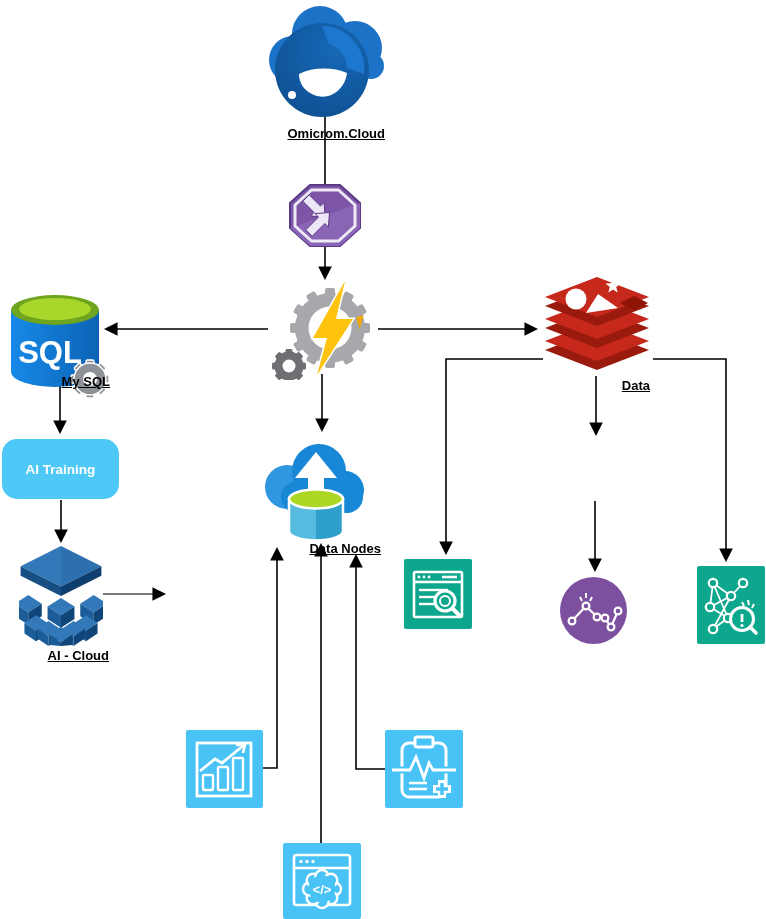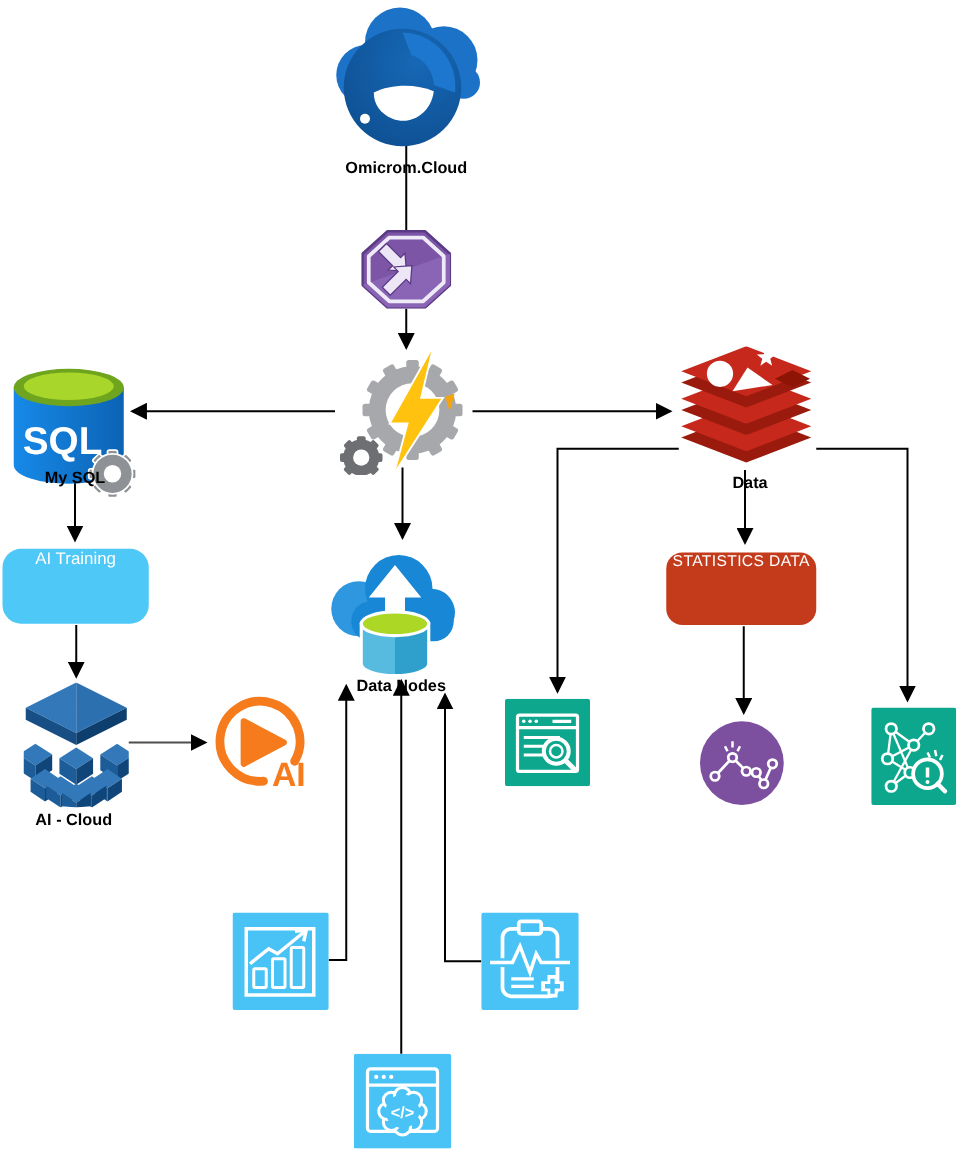--- a/index.html
+++ b/index.html
@@ -1,22 +1,22 @@
 <!DOCTYPE html>
 <html><head>
 <meta charset="utf-8">
 <style>
   html,body{margin:0;padding:0;background:#fff;}
   #canvas{position:relative;width:766px;height:919px;background:#fff;overflow:hidden;
           font-family:"Liberation Sans",sans-serif;}
   #edges{position:absolute;left:0;top:0;pointer-events:none;}
   .node{position:absolute;}
-  .lbl{position:absolute;text-align:center;font-weight:700;font-size:13px;color:#000;line-height:15px;}
-  .box{position:absolute;display:flex;align-items:flex-start;justify-content:center;
-       color:#fff;font-weight:400;}
+  .lbl{position:absolute;text-align:right;font-weight:700;font-size:13px;color:#000;line-height:15px;text-decoration:underline;}
+  .box{position:absolute;display:flex;align-items:center;justify-content:center;
+       color:#fff;font-weight:700;}
   .box.blue{background:#4EC8F7;border-radius:15px;font-size:13.5px;}
   .box.red{background:#C33B1B;border-radius:13px;font-size:12.5px;letter-spacing:.3px;}
   svg{display:block;}
 </style>
 </head>
 <body>
 
 <div id="canvas">
 
   <svg id="edges" width="766" height="919">
@@ -195,50 +195,40 @@
         <polygon points="43,86 55,94 55,104 43,96" fill="#1C5C99"></polygon>
         <polygon points="67,86 55,94 55,104 67,96" fill="#0F4578"></polygon>
         <polygon points="42,84 54,92 42,100 30,92" fill="#3379BA"></polygon>
         <polygon points="30,92 42,100 42,104 30,103" fill="#1C5C99"></polygon>
         <polygon points="54,92 42,100 42,104 54,103" fill="#0F4578"></polygon>
       </g>
     </svg>
   </div>
   <div class="lbl" style="left:9px;top:648px;width:100px">AI - Cloud</div>
 
-  <div class="node" style="left:168px;top:551px;width:84px;height:84px">
-    <svg width="84" height="84" viewBox="0 0 84 84">
-      <path d="M 42.8,73.9 A 32 32 0 1 1 67.7,58" fill="none" stroke="#F57B1C" stroke-width="7" stroke-linecap="round"></path>
-      <polygon points="27,26 59,43 27,60" fill="#F57B1C" stroke="#F57B1C" stroke-width="5" stroke-linejoin="round"></polygon>
-      <text x="63" y="78" text-anchor="middle" font-family="Liberation Sans, sans-serif" font-size="27" font-weight="700" fill="#F57B1C">AI</text>
-    </svg>
-  </div>
 
   <div class="node" style="left:257px;top:435px;width:114px;height:106px">
     <svg width="114" height="106" viewBox="0 0 114 106">
       <defs>
         <linearGradient id="dcyl" x1="0" y1="0" x2="1" y2="0">
           <stop offset="0.5" stop-color="#57BADF"></stop>
             <stop offset="0.5" stop-color="#2FA0CC"></stop>
         </linearGradient>
       </defs>
       <circle cx="30" cy="52" r="22" fill="#2F97E0"></circle>
       <circle cx="62" cy="36" r="27" fill="#1787D6"></circle>
       <circle cx="88" cy="55" r="19" fill="#1787D6"></circle>
       <rect x="24" y="46" width="82" height="32" rx="16" fill="#1787D6"></rect>
       <polygon points="59,17 80,43 67,43 67,74 51,74 51,43 38,43" fill="#FFFFFF"></polygon>
       <path d="M32,64 L32,96 A27,9.5 0 0 0 86,96 L86,64 Z" fill="url(#dcyl)" stroke="#FFFFFF" stroke-width="2.5"></path>
       <ellipse cx="59" cy="64" rx="27" ry="9.5" fill="#ACD724" stroke="#FFFFFF" stroke-width="2.5"></ellipse>
     </svg>
   </div>
   <div class="lbl" style="left:261px;top:541px;width:120px">Data Nodes</div>
 
-  <div class="box red" style="left:533px;top:442px;width:120px;height:58px">
-    <span>STATISTICS DATA</span>
-  </div>
 
   <div class="node" style="left:404px;top:559px;width:68px;height:70px">
     <svg width="68" height="70" viewBox="0 0 68 70">
       <rect width="68" height="70" rx="2" fill="#0CA78C"></rect>
       <rect x="10" y="13" width="48" height="45" rx="1.5" fill="none" stroke="#FFFFFF" stroke-width="2.6"></rect>
       <line x1="10" y1="23" x2="58" y2="23" stroke="#FFFFFF" stroke-width="2.6"></line>
       <circle cx="15" cy="18" r="1.4" fill="#FFFFFF"></circle>
         <circle cx="20" cy="18" r="1.4" fill="#FFFFFF"></circle>
         <circle cx="25" cy="18" r="1.4" fill="#FFFFFF"></circle>
       <line x1="38" y1="18" x2="53" y2="18" stroke="#FFFFFF" stroke-width="2.6"></line>

